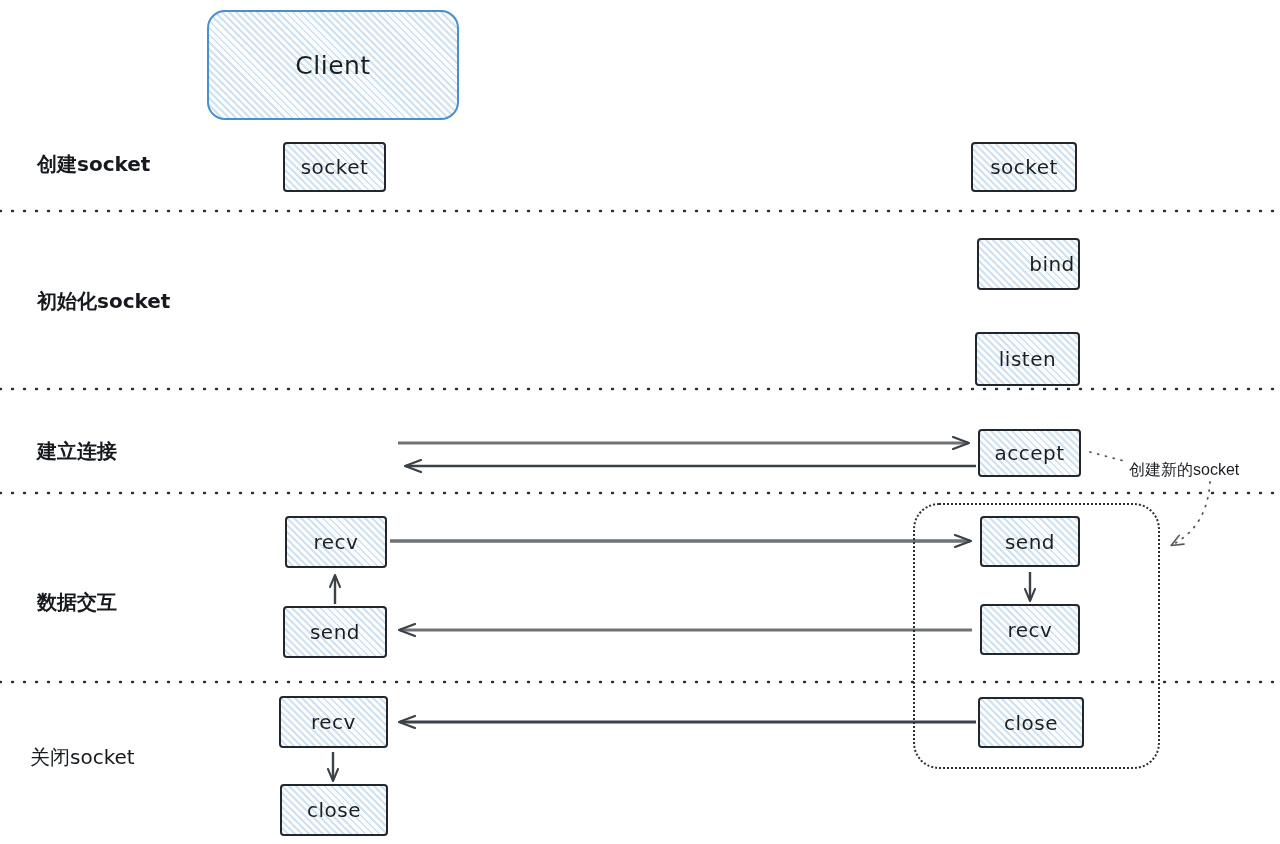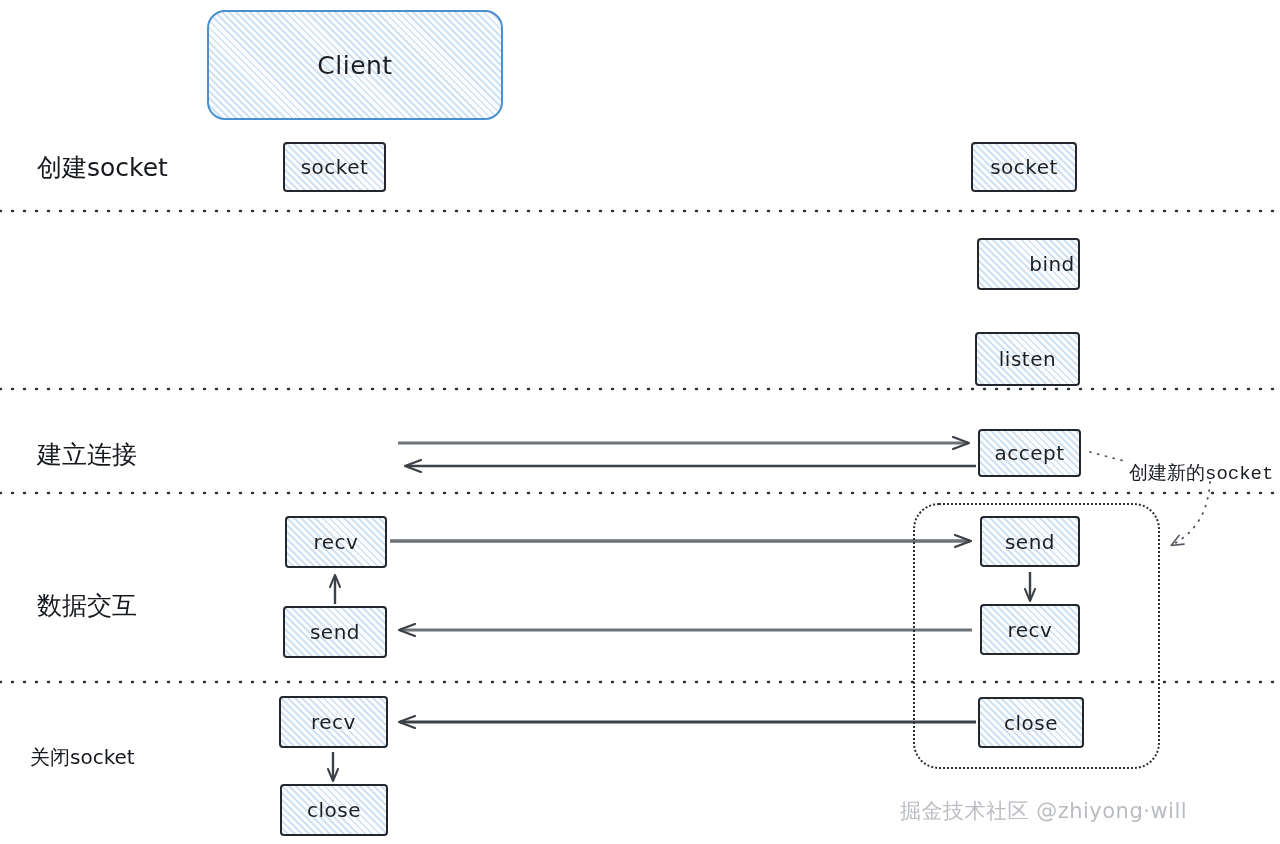--- a/index.html
+++ b/index.html
@@ -56,27 +56,27 @@
     position: relative;
     z-index: 2;
     text-shadow: 0 0 1px rgba(255,255,255,0.6);
   }
   .row-label {
     position: absolute;
     color: #16191d;
     font-family: "DejaVu Sans", sans-serif;
     white-space: nowrap;
   }
-  .row-label.big { font-size: 25px; }
+  .row-label.big { font-size: 20px; font-weight: bold; }
   .row-label.small { font-size: 20px; }
   .note-label {
     position: absolute;
     color: #1b1f24;
-    font-family: Liberation Mono, monospace;
-    font-size: 19px;
+    font-family: Liberation Sans, sans-serif;
+    font-size: 16px;
     white-space: nowrap;
   }
   .watermark {
     position: absolute;
     color: #b9bcc0;
     font-family: "DejaVu Sans", sans-serif;
     font-size: 21px;
     white-space: nowrap;
     letter-spacing: 0.5px;
   }
@@ -129,25 +129,26 @@
     <path d="M335,604 L335,576" fill="none" stroke="#3c4147" stroke-width="2.4" marker-end="url(#ah-sm)"></path>
 
     <path d="M333,752 L333,780" fill="none" stroke="#3c4147" stroke-width="2.4" marker-end="url(#ah-sm)"></path>
 
     <path d="M1030,572 L1030,600" fill="none" stroke="#3c4147" stroke-width="2.4" marker-end="url(#ah-sm)"></path>
 
     <path d="M1090,452 L1128,462" fill="none" stroke="#55595f" stroke-width="1.8" stroke-linecap="round" stroke-dasharray="1 7"></path>
     <path d="M1210,482 C1208,512 1196,532 1172,545" fill="none" stroke="#55595f" stroke-width="1.8" stroke-linecap="round" stroke-dasharray="1 7" marker-end="url(#ah-dot)"></path>
   </svg>
 
-  <div class="node lane" style="left:207px; top:10px; width:296px; height:110px;">
+  <div class="node lane" style="left:207px; top:10px; width:252px; height:110px;">
     <span class="node-text">Client</span>
   </div>
 
   <div class="row-label big" style="left:37px; top:151px;">创建socket</div>
+  <div class="row-label big" style="left:37px; top:288px;">初始化socket</div>
   <div class="row-label big" style="left:37px; top:438px;">建立连接</div>
   <div class="row-label big" style="left:37px; top:561px;margin-top:28px;">数据交互</div>
   <div class="row-label small" style="left:30px; top:744px;">关闭socket</div>
 
   <div class="dashed-group" style="left:913px; top:503px; width:247px; height:266px;"></div>
 
   <div class="node" style="left:283px; top:142px; width:103px; height:50px;">
     <span class="node-text">socket</span>
   </div>
   <div class="node" style="left:971px; top:142px; width:106px; height:50px;">
@@ -183,15 +184,14 @@
   </div>
   <div class="node" style="left:280px; top:784px; width:108px; height:52px;">
     <span class="node-text">close</span>
   </div>
   <div class="node" style="left:978px; top:697px; width:106px; height:51px;">
     <span class="node-text">close</span>
   </div>
 
   <div class="note-label" style="left:1129px; top:460px;">创建新的socket</div>
 
-  <div class="watermark" style="left:900px; top:797px;">掘金技术社区 @zhiyong·will</div>
 
 </div>
 
 </body></html>

